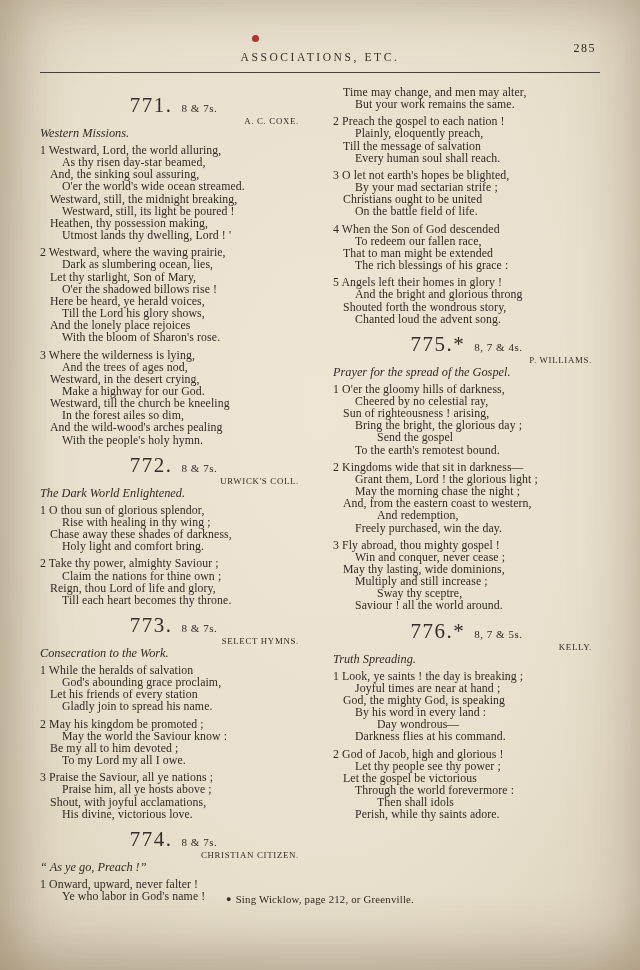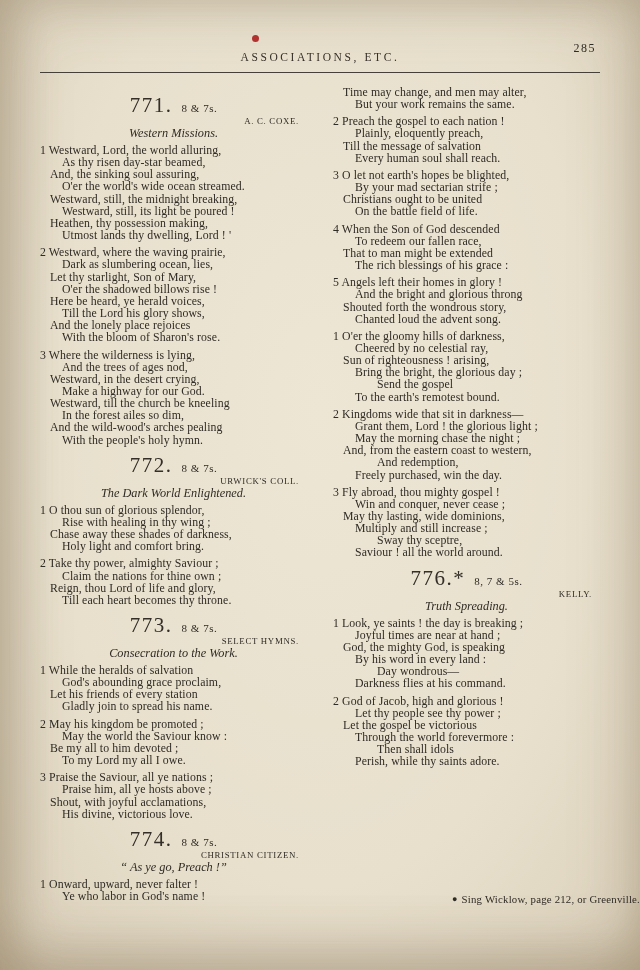--- a/index.html
+++ b/index.html
@@ -34,37 +34,37 @@
   .column { width: 267px; }
 
   .hymn-head { margin: 7px 0 2px; }
   .num-line {
     display: flex; justify-content: center; align-items: baseline; gap: 9px;
     margin-bottom: 1px;
   }
   .hymn-number { font-size: 21px; letter-spacing: 1.5px; color: #332e28; }
   .hymn-meter { font-size: 11px; letter-spacing: 0.5px; }
   .hymn-attr { text-align: right; font-size: 8.8px; letter-spacing: 0.7px; padding-right: 8px; margin-top: -3px; }
-  .hymn-title { text-align: center; font-style: italic; font-size: 12.3px; margin: 0 0 3px; }
+  .hymn-title { text-align: left; font-style: italic; font-size: 12.3px; margin: 0 0 3px; }
 
   .verse { margin-bottom: 5px; }
   .line {
     font-size: 11.8px;
     line-height: 12.15px;
     white-space: nowrap;
     letter-spacing: 0.1px;
   }
   .i0 { padding-left: 0; }
   .i1 { padding-left: 10px; }
   .i2 { padding-left: 22px; }
   .i3 { padding-left: 44px; }
 
   .footnote {
     position: absolute; top: 893px; left: 0; right: 0;
-    text-align: right; font-size: 10.8px; letter-spacing: 0.2px;
+    text-align: center; font-size: 10.8px; letter-spacing: 0.2px;
   }
   .fn-marker { font-size: 9px; vertical-align: 1px; margin-right: 4px; }
 </style>
 </head>
 <body>
 
 <div class="page">
   <div class="red-dot"></div>
 
   <div class="header">
@@ -195,20 +195,28 @@
           <div class="line i2">To redeem our fallen race,</div>
           <div class="line i1">That to man might be extended</div>
           <div class="line i2">The rich blessings of his grace :</div>
         </div>
         <div class="verse">
           <div class="line i0">5 Angels left their homes in glory !</div>
           <div class="line i2">And the bright and glorious throng</div>
           <div class="line i1">Shouted forth the wondrous story,</div>
           <div class="line i2">Chanted loud the advent song.</div>
         </div>
+        <div class="hymn-head">
+          <div class="num-line">
+            <span class="hymn-number">775.*</span>
+            <span class="hymn-meter">8, 7 &amp; 4s.</span>
+          </div>
+          <div class="hymn-attr">P. WILLIAMS.</div>
+          <div class="hymn-title">Prayer for the spread of the Gospel.</div>
+        </div>
         <div class="verse">
           <div class="line i0">1 O'er the gloomy hills of darkness,</div>
           <div class="line i2">Cheered by no celestial ray,</div>
           <div class="line i1">Sun of righteousness ! arising,</div>
           <div class="line i2">Bring the bright, the glorious day ;</div>
           <div class="line i3">Send the gospel</div>
           <div class="line i2">To the earth's remotest bound.</div>
         </div>
         <div class="verse">
           <div class="line i0">2 Kingdoms wide that sit in darkness—</div>

